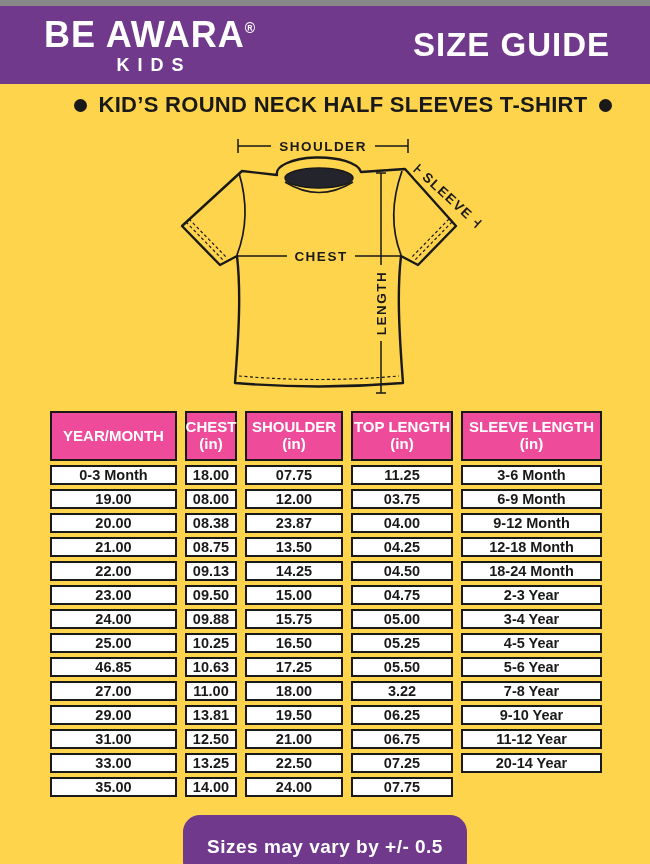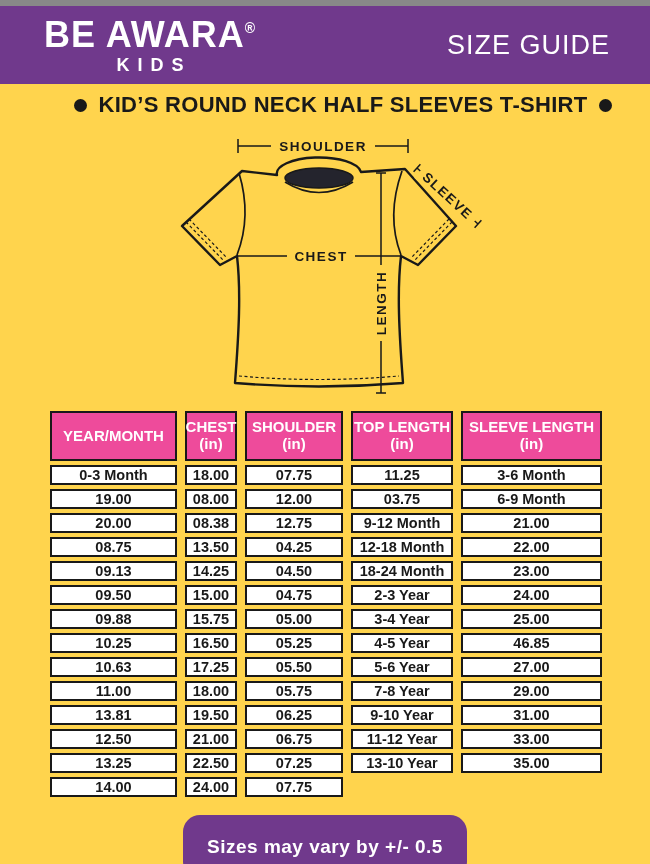--- a/index.html
+++ b/index.html
@@ -20,21 +20,21 @@
   
   .top{
     height:78px;background:var(--purple);
     display:flex;align-items:center;justify-content:space-between;
     padding:0 40px 0 44px;
   }
   .brand{color:var(--white);text-align:center;line-height:1}
   .brand-main{font-size:36px;font-weight:bold;letter-spacing:1px;white-space:nowrap}
   .brand-reg{font-size:14px;vertical-align:14px;font-weight:bold}
   .brand-sub{font-size:18px;font-weight:bold;letter-spacing:8px;margin-top:3px;padding-left:8px}
-  .size-guide{color:var(--white);font-size:27px;font-weight:normal;letter-spacing:1px;white-space:nowrap}
+  .size-guide{color:var(--white);font-size:33px;font-weight:bold;letter-spacing:1px;white-space:nowrap}
   
   .title-band{
     height:42px;display:flex;align-items:center;justify-content:center;gap:11px;padding-left:36px;
   }
   .bullet{width:13px;height:13px;border-radius:50%;background:var(--ink);flex:0 0 auto}
   .product-title{font-size:22px;font-weight:bold;color:var(--ink);letter-spacing:.3px;white-space:nowrap}
   
   .diagram{display:block;margin:0 auto}
   .ol{fill:var(--yellow);stroke:var(--ink);stroke-width:2.4;stroke-linejoin:round}
   .ln{stroke:var(--ink);stroke-width:1.7;fill:none}
@@ -161,21 +161,22 @@
       <div class="td">07.75</div>
       <div class="td">11.25</div>
       <div class="td">3-6 Month</div>
       <div class="td">19.00</div>
       <div class="td">08.00</div>
       <div class="td">12.00</div>
       <div class="td">03.75</div>
       <div class="td">6-9 Month</div>
       <div class="td">20.00</div>
       <div class="td">08.38</div>
-      <div class="td">12.75</div>
+      <div class="td">23.87</div>
+      <div class="td">04.00</div>
       <div class="td">9-12 Month</div>
       <div class="td">21.00</div>
       <div class="td">08.75</div>
       <div class="td">13.50</div>
       <div class="td">04.25</div>
       <div class="td">12-18 Month</div>
       <div class="td">22.00</div>
       <div class="td">09.13</div>
       <div class="td">14.25</div>
       <div class="td">04.50</div>
@@ -196,37 +197,37 @@
       <div class="td">05.25</div>
       <div class="td">4-5 Year</div>
       <div class="td">46.85</div>
       <div class="td">10.63</div>
       <div class="td">17.25</div>
       <div class="td">05.50</div>
       <div class="td">5-6 Year</div>
       <div class="td">27.00</div>
       <div class="td">11.00</div>
       <div class="td">18.00</div>
-      <div class="td">05.75</div>
+      <div class="td">3.22</div>
       <div class="td">7-8 Year</div>
       <div class="td">29.00</div>
       <div class="td">13.81</div>
       <div class="td">19.50</div>
       <div class="td">06.25</div>
       <div class="td">9-10 Year</div>
       <div class="td">31.00</div>
       <div class="td">12.50</div>
       <div class="td">21.00</div>
       <div class="td">06.75</div>
       <div class="td">11-12 Year</div>
       <div class="td">33.00</div>
       <div class="td">13.25</div>
       <div class="td">22.50</div>
       <div class="td">07.25</div>
-      <div class="td">13-10 Year</div>
+      <div class="td">20-14 Year</div>
       <div class="td">35.00</div>
       <div class="td">14.00</div>
       <div class="td">24.00</div>
       <div class="td">07.75</div>
     </div>
 
   <div class="note-wrap">
     <div class="note">Sizes may vary by +/- 0.5</div>
   </div>
 

